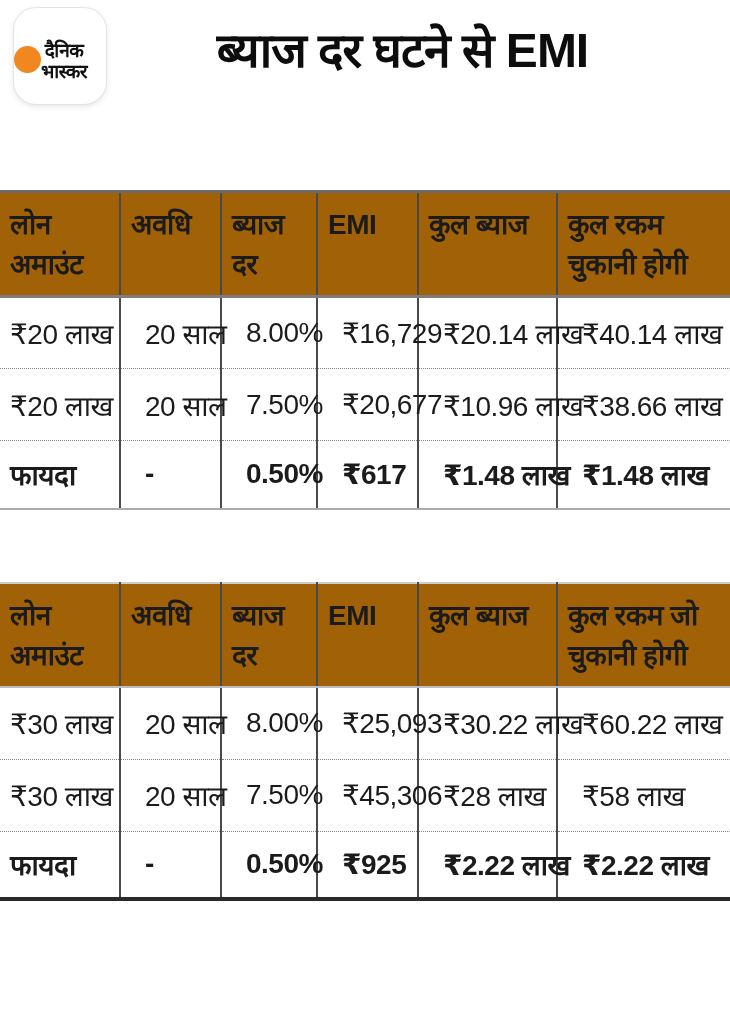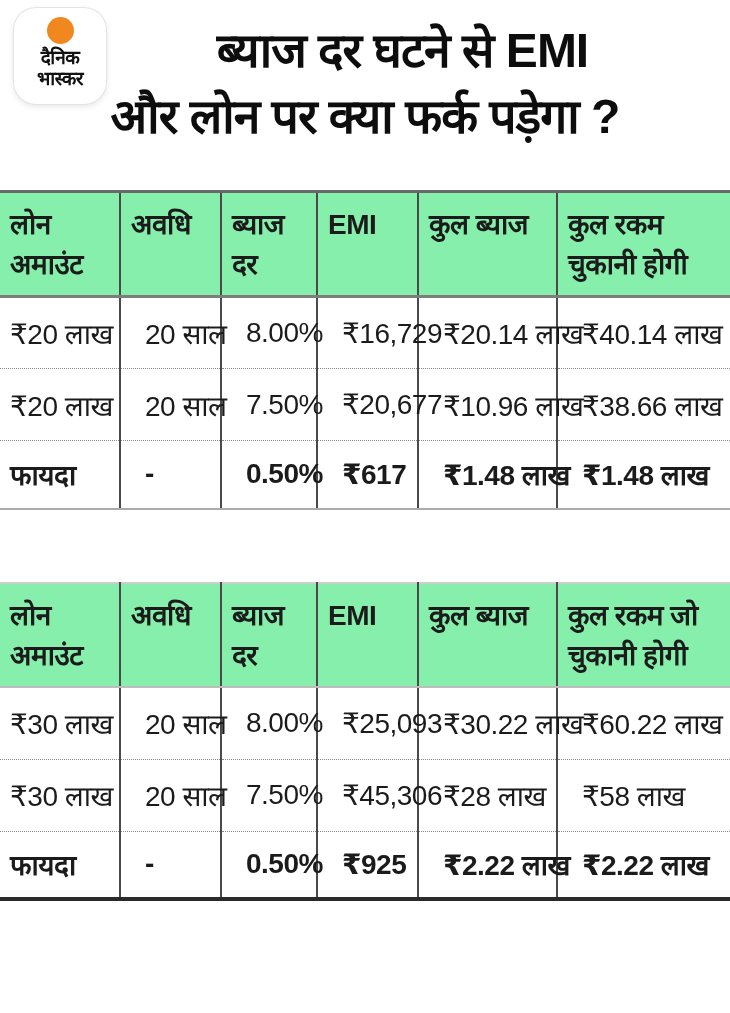--- a/index.html
+++ b/index.html
@@ -4,21 +4,21 @@
 <style>
   * { margin:0; padding:0; box-sizing:border-box; }
   body { background:#ffffff; font-family:"Liberation Sans","DejaVu Sans",sans-serif; color:#1b1b1b; }
   .page { position:relative; width:730px; height:1013px; background:#ffffff; overflow:hidden; }
 
   
   .logo {
     position:absolute; left:14px; top:8px; width:92px; height:96px;
     background:#ffffff; border-radius:22px;
     box-shadow:0 0 0 1px #e4e4e4, 0 2px 6px rgba(0,0,0,.12);
-    display:flex; flex-direction:column; align-items:center; justify-content:flex-start;
+    display:flex; flex-direction:row; align-items:center; justify-content:flex-start;
     padding-top:9px; z-index:2;
   }
   .logo-dot { width:27px; height:27px; border-radius:50%; background:#f0871f; margin-bottom:3px; }
   .logo-text { font-weight:700; font-size:19px; line-height:21px; text-align:center; color:#111; letter-spacing:-0.5px; }
 
   
   .title {
     position:absolute; left:0; top:18px; width:730px;
     text-align:center; font-weight:800; color:#0d0d0d;
     font-size:48px; line-height:66px; letter-spacing:-1px;
@@ -30,21 +30,21 @@
   #table1 { top:190px; }
   #table2 { top:582px; }
 
   col.c1{width:120px;} col.c2{width:101px;} col.c3{width:96px;}
   col.c4{width:101px;} col.c5{width:139px;} col.c6{width:173px;}
 
   th, td { text-align:left; vertical-align:middle; }
   th:not(:last-child), td:not(:last-child) { border-right:2px solid #4a4a4a; }
 
   thead th {
-    background:#86efac; vertical-align:top;
+    background:#a16207; vertical-align:top;
     font-weight:700; font-size:28px; line-height:40px;
     padding:12px 4px 10px 10px; letter-spacing:-0.5px;
   }
   #table1 thead th { border-top:3px solid #696969; border-bottom:3px solid #7d7d7d; }
   #table2 thead th { border-top:2px solid #cdcdcd; border-bottom:2px solid #bdbdbd; }
 
   tbody td { font-size:28px; letter-spacing:-0.5px; padding-left:10px; height:72px; white-space:nowrap;margin-left:19px; }
   tbody td:nth-child(n+2) { padding-left:24px; }
   tbody tr + tr td { border-top:1px dotted #888; }
   tbody tr.gain td { font-weight:700; height:68px; }
@@ -66,21 +66,20 @@
   <div class="logo">
     <div class="logo-dot"></div>
     <div class="logo-text">
       <div>दैनिक</div>
       <div>भास्कर</div>
     </div>
   </div>
 
   <div class="title">
     <div class="line1">ब्याज दर घटने से EMI</div>
-    <div class="line2">और लोन पर क्या फर्क पड़ेगा ?</div>
   </div>
 
   <table id="table1">
     <colgroup>
         <col class="c1">
         <col class="c2">
         <col class="c3">
         <col class="c4">
         <col class="c5">
         <col class="c6">

